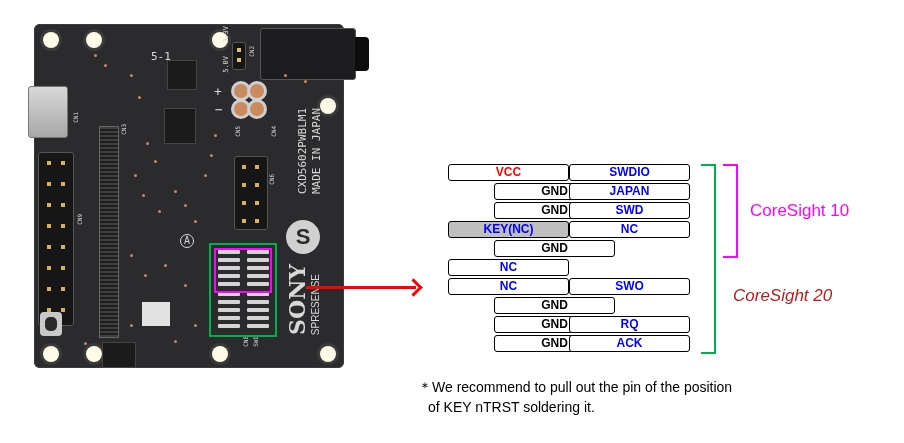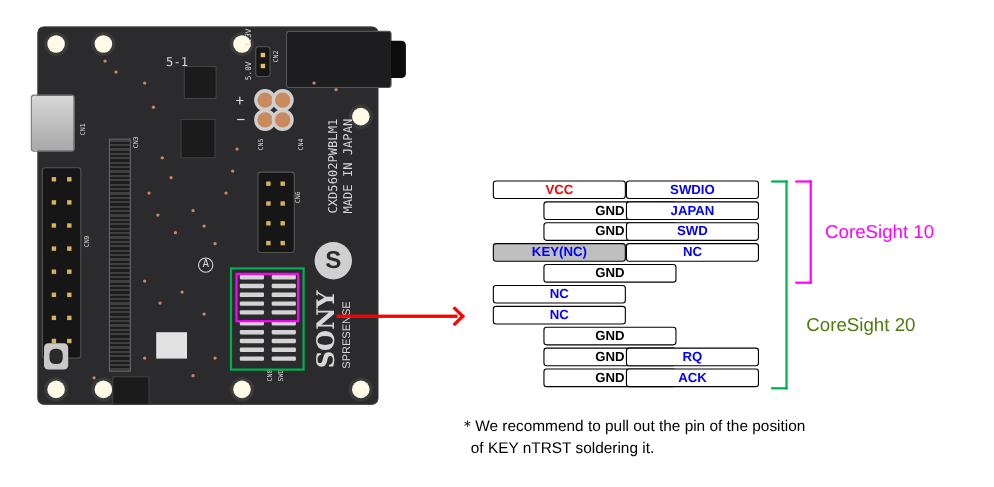--- a/index.html
+++ b/index.html
@@ -41,21 +41,21 @@
   .cell.right { left:121px; width:121px; }
   .c-red { color:#ff0000; }
   .c-black { color:#000000;margin-left:46px; }
   .c-blue { color:#0000ff; }
   .bg-gray { background:#bfbfbf; }
 
   
   .br-green { position:absolute; left:701px; top:164px; width:15px; height:190px; border:2px solid #00b050; border-left:none; box-sizing:border-box; }
   .br-magenta { position:absolute; left:723px; top:164px; width:15px; height:94px; border:2px solid #ff00ff; border-left:none; box-sizing:border-box; }
   .lbl-cs10 { position:absolute; left:750px; top:201px; font-size:17px; color:#ff00ff; }
-  .lbl-cs20 { position:absolute; left:733px; top:286px; font-size:17px; color:#4d7c0f; }
+  .lbl-cs20 { position:absolute; left:733px; top:286px; font-size:17px; color:#b91c1c;font-style:italic; }
 
   .note { position:absolute; left:418px; top:377px; font-size:14px; line-height:20px; color:#000; }
   .note .l2 { padding-left:10px; display:block; }
 </style>
 </head>
 <body>
 
 <div class="board">
   <div class="hole" style="left:9px;top:8px;"></div>
   <div class="hole" style="left:52px;top:8px;"></div>
@@ -215,20 +215,21 @@
     <div class="cell right c-blue">NC</div>
   </div>
   <div class="row" style="top:76px;">
     <div class="cell left c-black">GND</div>
   </div>
   <div class="row" style="top:95px;">
     <div class="cell left c-blue">NC</div>
   </div>
   <div class="row" style="top:114px;">
     <div class="cell left c-blue">NC</div>
+    <div class="cell right c-blue">SWO</div>
   </div>
   <div class="row" style="top:133px;">
     <div class="cell left c-black">GND</div>
   </div>
   <div class="row" style="top:152px;">
     <div class="cell left c-black">GND</div>
     <div class="cell right c-blue">RQ</div>
   </div>
   <div class="row" style="top:171px;">
     <div class="cell left c-black">GND</div>

